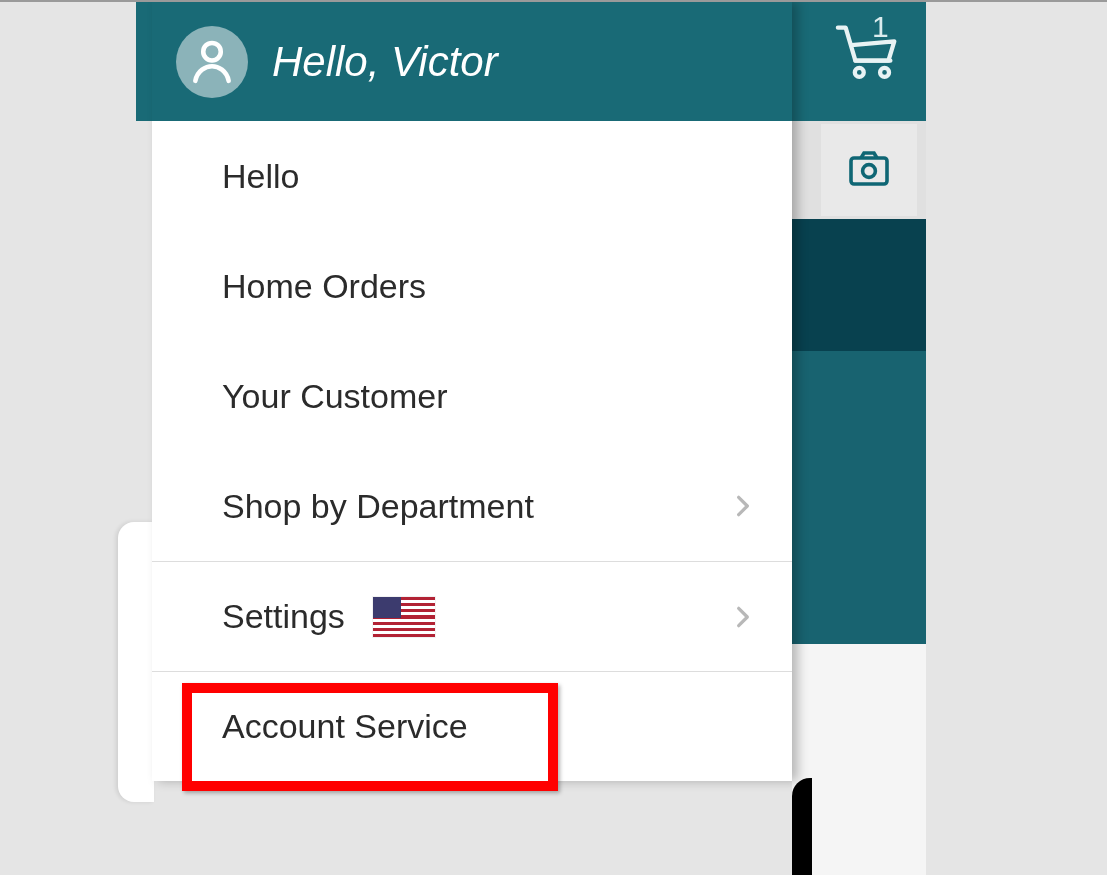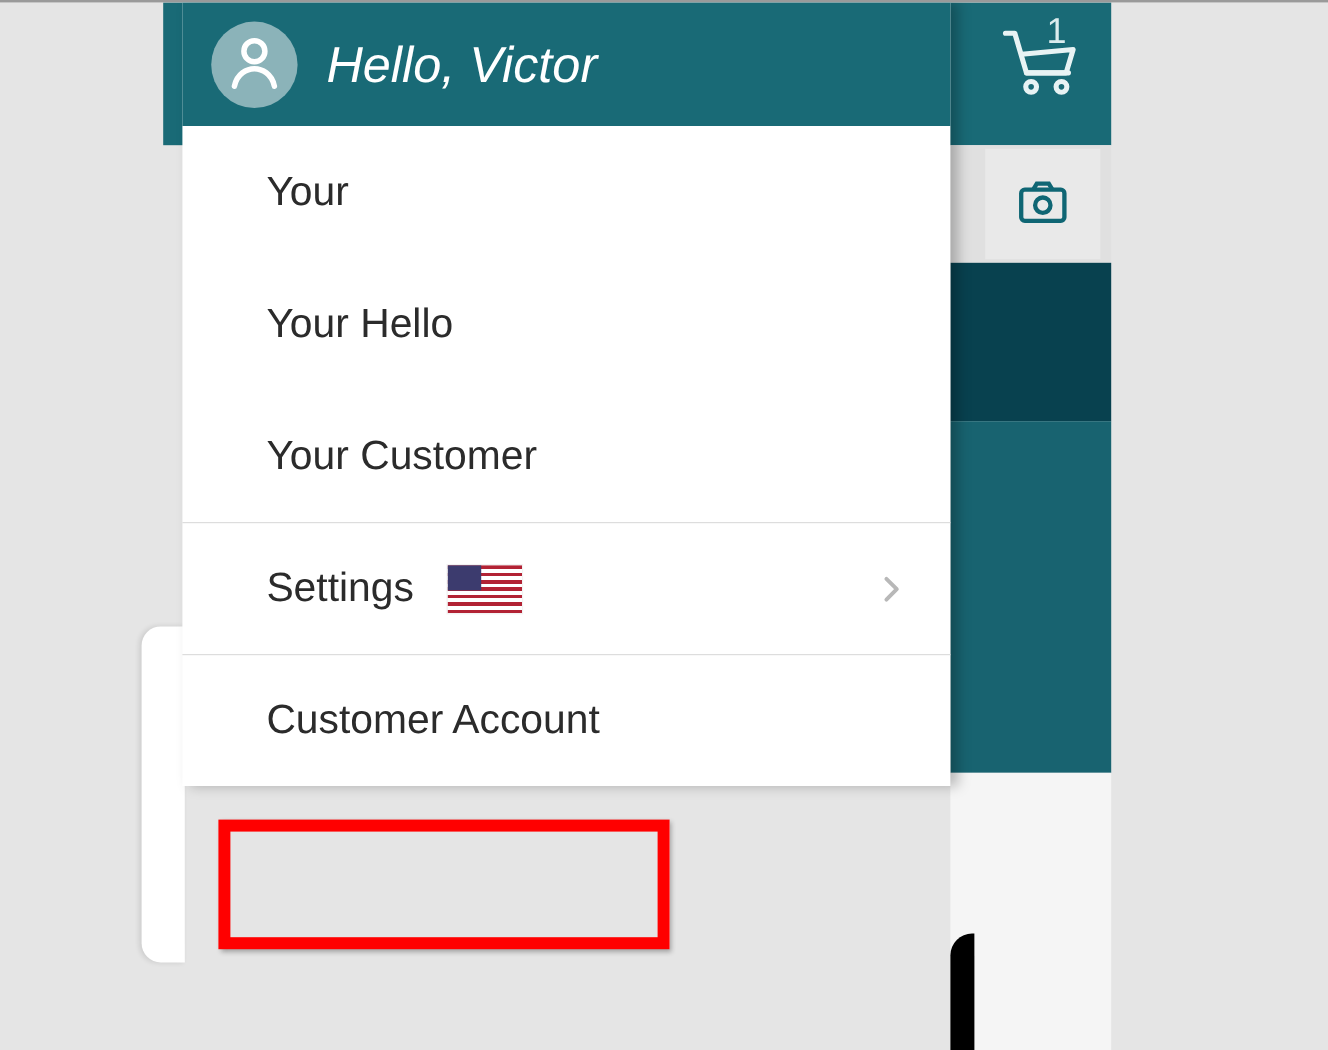--- a/index.html
+++ b/index.html
@@ -104,21 +104,21 @@
   
   .menu {
     position: absolute;
     left: 152px;
     top: 0;
     width: 640px;
     background: #fff;
     box-shadow: 6px 0 10px rgba(0,0,0,0.25);
   }
   .menu-header {
-    height: 103px;
+    height: 119px;
     background: #196a76;
     display: flex;
     align-items: center;
     padding-left: 24px;
     gap: 24px;
   }
   .avatar {
     width: 72px;
     height: 72px;
     border-radius: 50%;
@@ -248,42 +248,50 @@
           <svg viewBox="0 0 24 24" fill="none" stroke="#fff" stroke-width="2.2" stroke-linecap="round">
             <circle cx="12" cy="8" r="4.2"></circle>
             <path d="M4 22c1-5 5-7 8-7s7 2 8 7"></path>
           </svg>
         </span>
       </div>
       <span class="greeting">Hello, Victor</span>
     </div>
 
     <div class="menu-item">
-      <span>Your</span>
-    </div>
-    <div class="menu-item">
-      <span>Your Hello</span>
+      <span>Hello</span>
+    </div>
+    <div class="menu-item">
+      <span>Home Orders</span>
     </div>
     <div class="menu-item">
       <span>Your Customer</span>
+    </div>
+    <div class="menu-item">
+      <span>Shop by Department</span>
+      <span class="chevron">
+        <svg viewBox="0 0 24 24" fill="none" stroke="currentColor" stroke-width="3" stroke-linecap="round" stroke-linejoin="round">
+            <polyline points="8 4 16 12 8 20"></polyline>
+          </svg>
+      </span>
     </div>
     <div class="menu-item divider">
       <span class="label-wrap">
         <span>Settings</span>
         <span class="flag">
           <span class="flag-stripes"></span>
           <span class="flag-canton"></span>
         </span>
       </span>
       <span class="chevron">
         <svg viewBox="0 0 24 24" fill="none" stroke="currentColor" stroke-width="3" stroke-linecap="round" stroke-linejoin="round">
             <polyline points="8 4 16 12 8 20"></polyline>
           </svg>
       </span>
     </div>
     <div class="menu-item divider">
-      <span>Customer Account</span>
+      <span>Account Service</span>
     </div>
   </div>
 
   <div class="highlight-box"></div>
 
 </div>
 
 </body></html>

